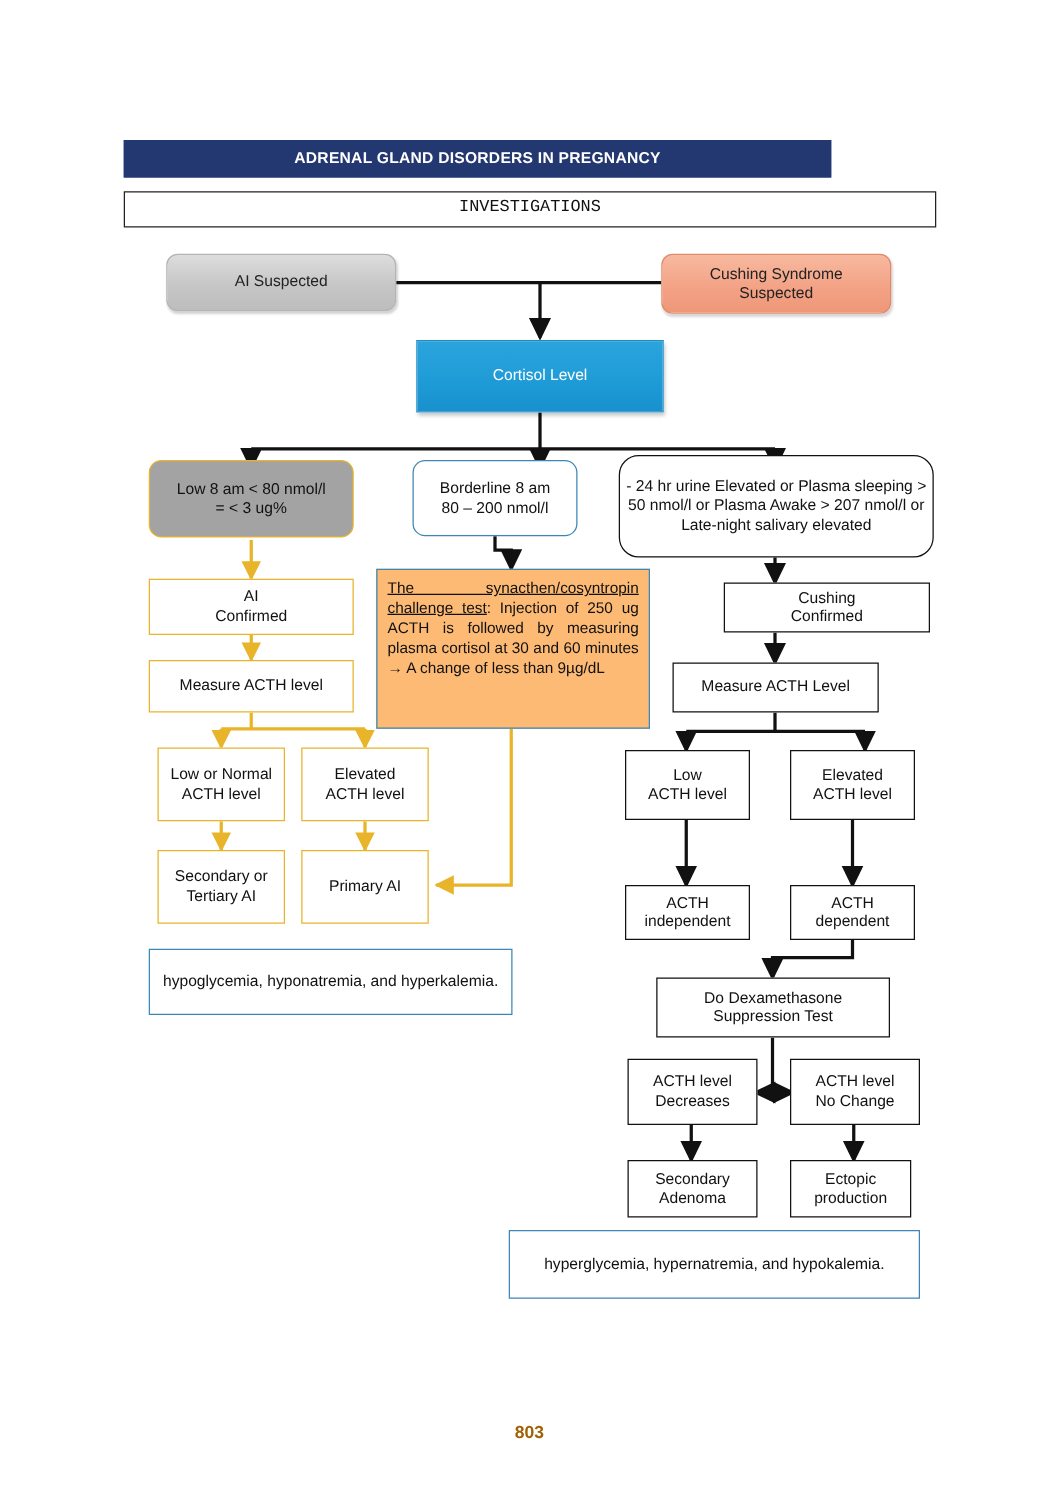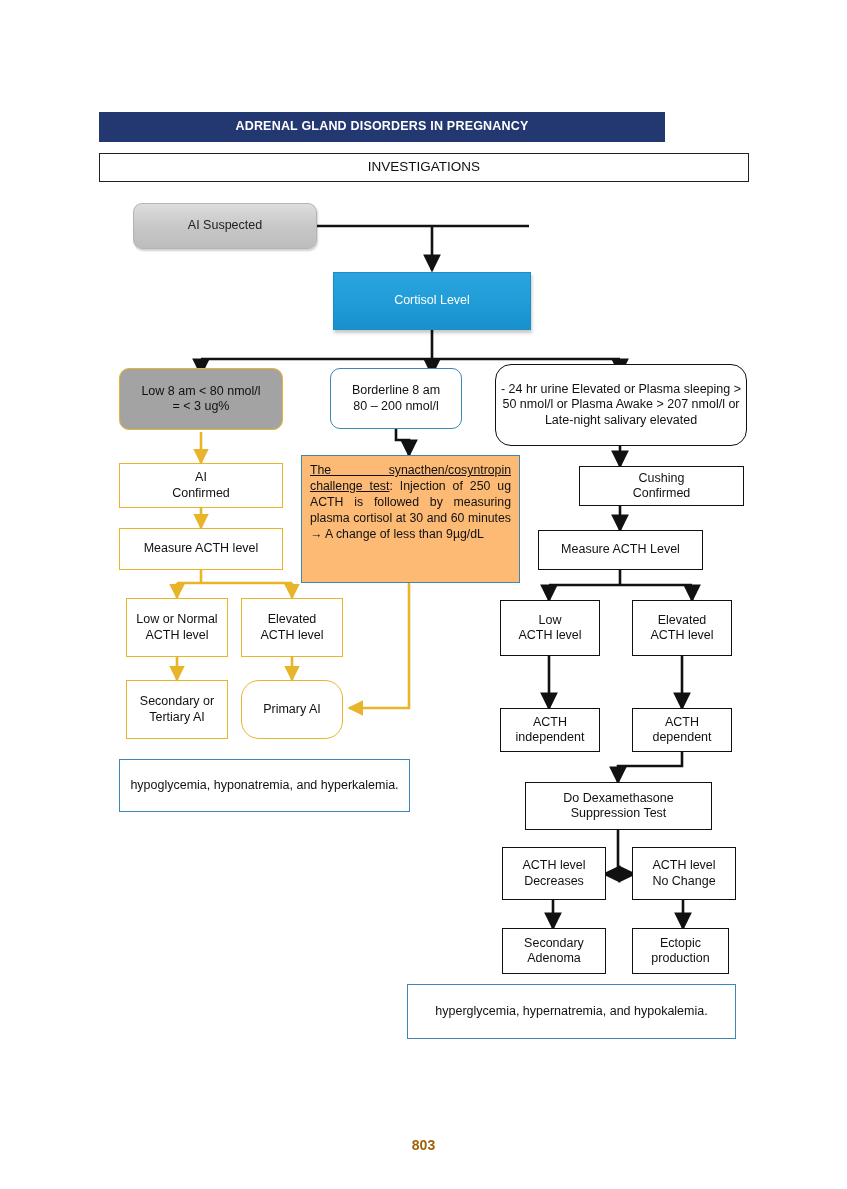--- a/index.html
+++ b/index.html
@@ -17,21 +17,21 @@
   .node{position:absolute;box-sizing:border-box;display:flex;align-items:center;
         justify-content:center;text-align:center;line-height:1.22;}
   .node span{display:block;padding:0 4px;}
 
   
   .banner{
     background:#233871;border:1px solid #233871;color:#fff;
     font-weight:bold;font-size:12.5px;letter-spacing:.2px;
   }
   .subbanner{
-    background:#ffffff;border:1px solid #222;color:#111;font-size:13.5px;
+    background:#ffffff;border:1px solid #222;color:#111;font-size:13.5px;font-family:Liberation Mono, monospace;
   }
 
   
   .gray{
     background:linear-gradient(180deg,#dddddd 0%,#c6c6c6 55%,#bdbdbd 100%);
     border:1px solid #b4b4b4;border-radius:9px;font-size:12.5px;color:#222;
     box-shadow:1px 2px 2px rgba(0,0,0,.18);
   }
   .salmon{
     background:linear-gradient(180deg,#f7b99f 0%,#f3a184 60%,#ef9778 100%);
@@ -142,20 +142,24 @@
   </div>
 
   <div class="node subbanner" style="left:99px;top:153px;width:650px;height:29px;">
     <span>INVESTIGATIONS</span>
   </div>
 
   <div class="node gray" style="left:133px;top:203px;width:184px;height:46px;">
     <span>AI Suspected</span>
   </div>
 
+  <div class="node salmon" style="left:529px;top:203px;width:184px;height:48px;white-space:pre-line;">
+    <span>Cushing Syndrome
+Suspected</span>
+  </div>
 
   <div class="node bluefill" style="left:333px;top:272px;width:198px;height:58px;">
     <span>Cortisol Level</span>
   </div>
 
   <div class="node yellowround" style="left:119px;top:368px;width:164px;height:62px;white-space:pre-line;">
     <span>Low 8 am &lt; 80 nmol/l
 = &lt; 3 ug%</span>
   </div>
 
@@ -189,21 +193,21 @@
   <div class="node yellowbox" style="left:241px;top:598px;width:102px;height:59px;white-space:pre-line;">
     <span>Elevated
 ACTH level</span>
   </div>
 
   <div class="node yellowbox" style="left:126px;top:680px;width:102px;height:59px;">
     <span>Secondary or Tertiary
 AI</span>
   </div>
 
-  <div class="node yellowbox" style="left:241px;top:680px;width:102px;height:59px;border-radius:18px;">
+  <div class="node yellowbox" style="left:241px;top:680px;width:102px;height:59px;">
     <span>Primary AI</span>
   </div>
 
   <div class="node noteblue" style="left:119px;top:759px;width:291px;height:53px;">
     <span>hypoglycemia, hyponatremia,  and hyperkalemia.</span>
   </div>
 
   <div class="node blackbox" style="left:538px;top:466px;width:165px;height:40px;white-space:pre-line;margin-left:41px;">
     <span>Cushing
 Confirmed</span>

